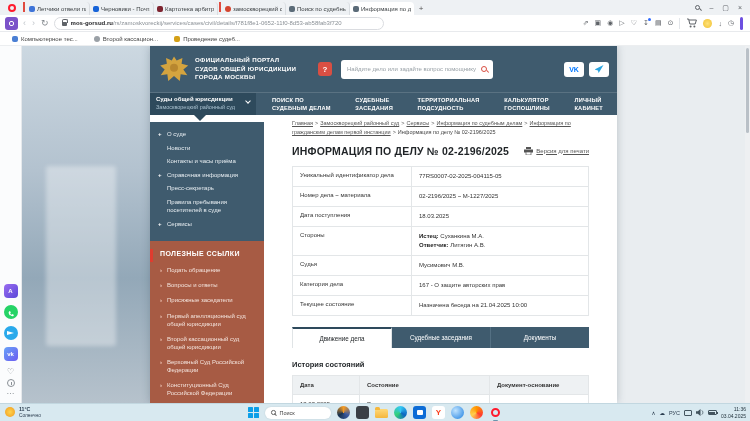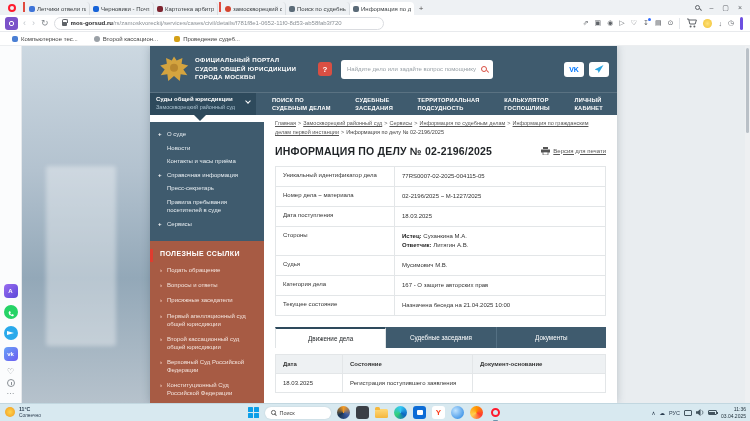--- a/index.html
+++ b/index.html
@@ -96,21 +96,21 @@
   .notch{position:absolute;left:44px;top:0;width:0;height:0;border-left:6px solid transparent;border-right:6px solid transparent;border-top:6px solid #2e4a5c}
   .menu{background:#3f5b6e;padding:8px 8px 8px 8px;flex:none}
   .m-item{display:flex;gap:4px;font-size:6px;color:#e8eef2;margin-bottom:5.5px;line-height:1.35}
   .m-plus{width:5px;font-weight:bold;color:#fff;flex:none}
   .useful{flex:1;background:#a75b44;padding:9px 8px 0;position:relative;overflow:hidden}
   .u-accent{position:absolute;left:0;top:8px;width:3px;height:13px;background:#e03c2f}
   .u-title{font-size:7px;font-weight:bold;color:#fff;letter-spacing:.4px;margin:0 0 9px 2px}
   .u-item{display:flex;gap:5px;font-size:6px;color:#f3e3dc;margin-bottom:7px;line-height:1.35;padding-left:2px}
   .u-arrow{color:#f5cfc2;font-weight:bold;flex:none}
 
-  .content{flex:1;background:#fff;padding:4px 11px 0;min-width:0;overflow:hidden}
+  .content{flex:1;background:#fff;padding:4px 28px 0;min-width:0;overflow:hidden}
   .crumbs{font-size:5.5px;color:#555;line-height:1.7}
   .crumb{text-decoration:underline}
   .crumb.last{text-decoration:none;color:#444}
   .sep{margin:0 2px;display:inline-block}
   .titlebar{display:flex;align-items:center;margin-top:7px}
   .pagetitle{font-size:10.5px;font-weight:bold;color:#1f2326;letter-spacing:.2px}
   .print{margin-left:auto;display:flex;gap:3px;align-items:center}
   .print-label{font-size:6px;color:#555;text-decoration:underline}
 
   .dtable{margin-top:9px;border:1px solid #e3e6e8}
@@ -460,20 +460,21 @@
                 <div class="dval">Назначена беседа на 21.04.2025 10:00</div>
               </div>
             </div>
 
             <div class="casetabs">
               <div class="ctab active">Движение дела</div>
               <div class="ctab">Судебные заседания</div>
               <div class="ctab">Документы</div>
             </div>
 
+            <div class="htitle">История состояний</div>
             <div class="htable">
               <div class="hrow hhead">
                 <div class="hc1">Дата</div>
                 <div class="hc2">Состояние</div>
                 <div class="hc3">Документ-основание</div>
               </div>
               <div class="hrow">
                 <div class="hc1">18.03.2025</div>
                 <div class="hc2">Регистрация поступившего заявления</div>
                 <div class="hc3"></div>

